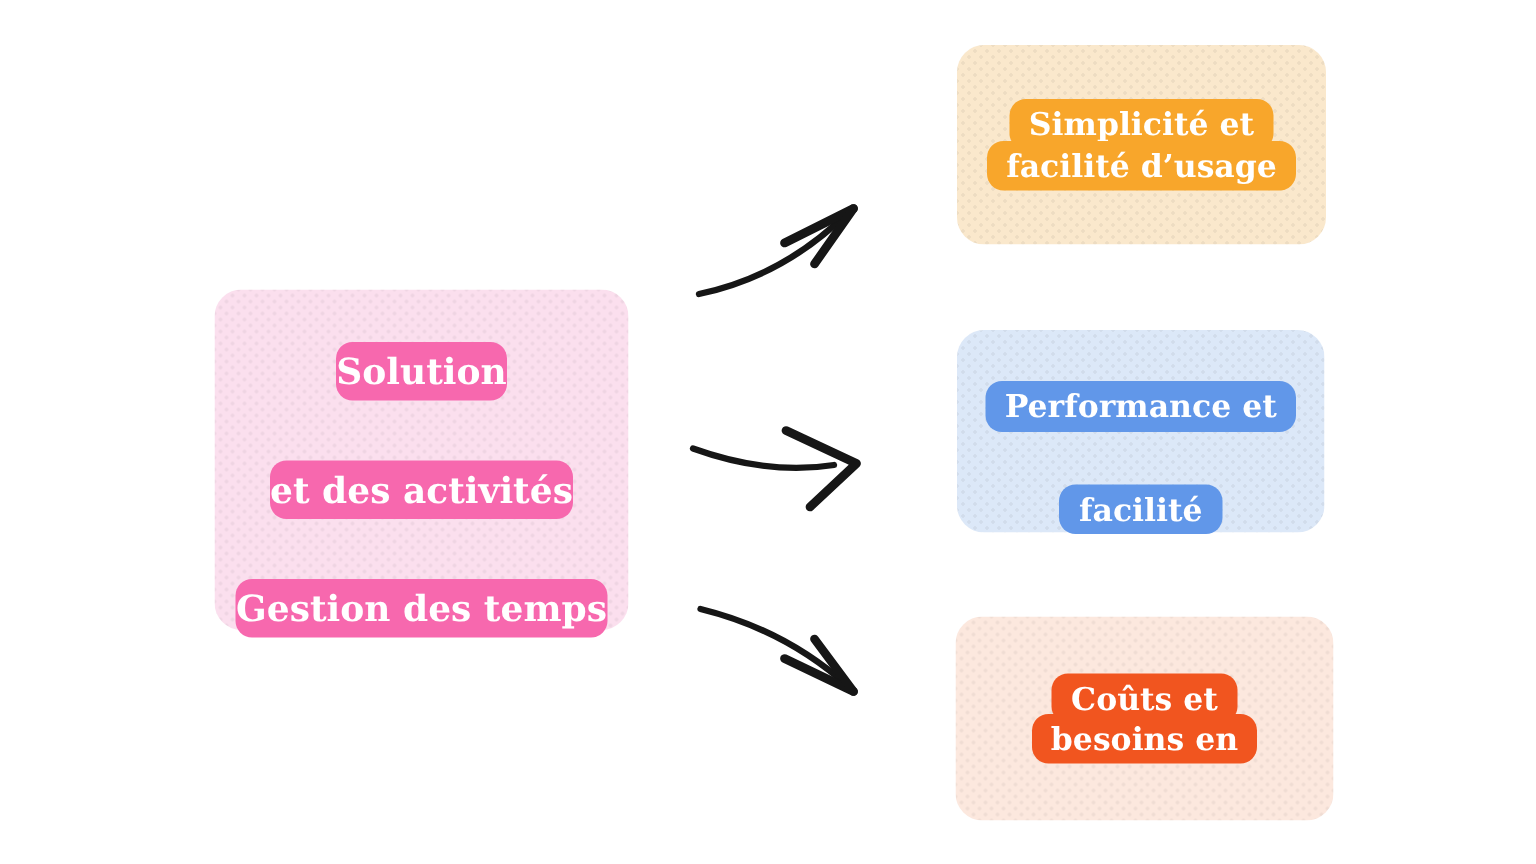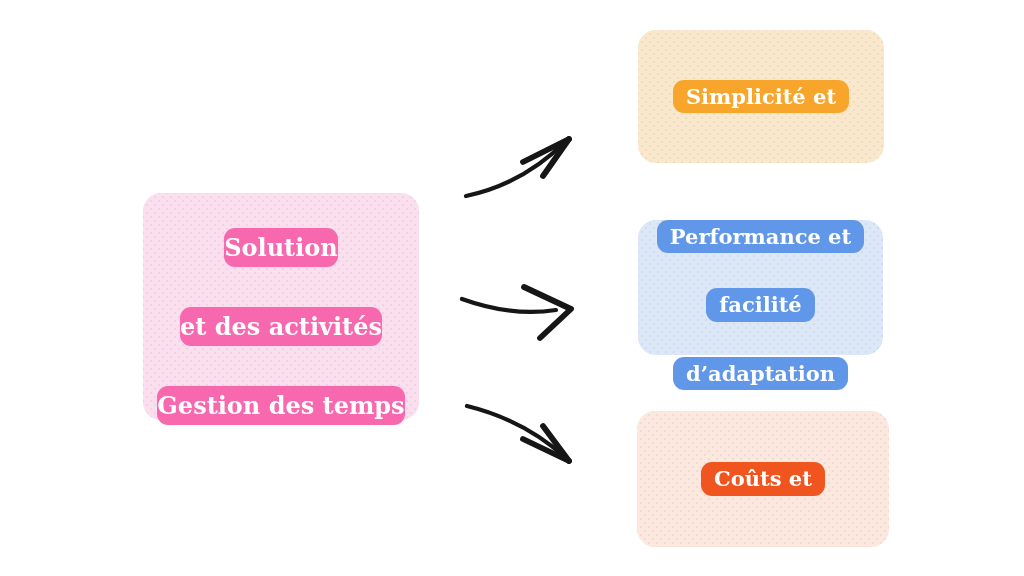--- a/index.html
+++ b/index.html
@@ -120,30 +120,31 @@
     <g>
       <path class="arrow-shaft" d="M467,406 Q524,420 566,458"></path>
       <path class="arrow-head" d="M523,439 L569,461"></path>
       <path class="arrow-head" d="M543,426 L569,461"></path>
     </g>
   </svg>
 
   <div class="box textured target-box target-box-1">
     <div class="hl-stack">
       <span class="hl">Simplicité et</span>
+      <span class="hl">facilité d’usage</span>
     </div>
   </div>
 
   <div class="box textured target-box target-box-2">
     <div class="hl-stack">
       <span class="hl">Performance et</span>
       <span class="hl">facilité</span>
-      <span class="hl">d’adaptation</span>
     </div>
   </div>
 
   <div class="box textured target-box target-box-3">
     <div class="hl-stack">
       <span class="hl">Coûts et</span>
+      <span class="hl">besoins en</span>
     </div>
   </div>
 
 </div>
 
 </body></html>

